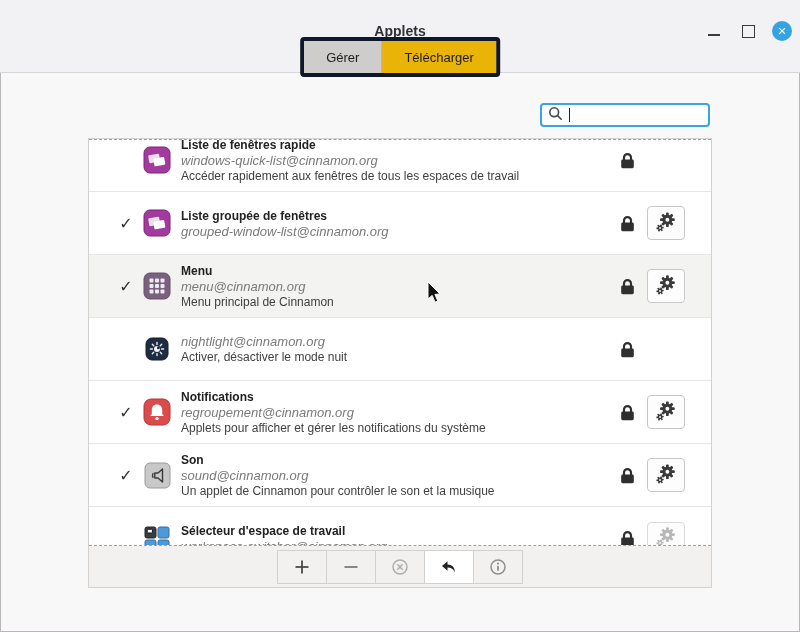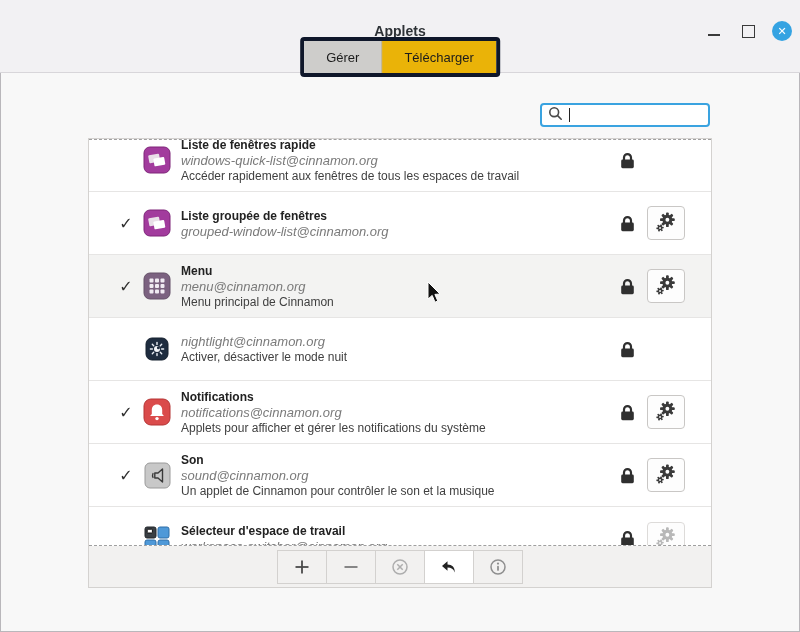--- a/index.html
+++ b/index.html
@@ -247,21 +247,21 @@
     <span class="check">✓</span>
     <span class="appicon">
           <svg width="28" height="28" viewBox="0 0 28 28">
      <rect x="1" y="1" width="26" height="26" rx="7" fill="#da4b4b" stroke="#b53535"></rect>
      <path d="M14,6.5 c-3.4,0 -5.2,2.4 -5.2,5.6 v3.8 l-1.7,2.1 h13.8 l-1.7,-2.1 v-3.8 c0,-3.2 -1.8,-5.6 -5.2,-5.6 z" fill="#fff"></path>
      <circle cx="14" cy="20.6" r="1.7" fill="#fff"></circle>
           </svg>
         </span>
     <div class="meta">
       <div class="t">Notifications</div>
-      <div class="u">notifications@cinnamon.org</div>
+      <div class="u">regroupement@cinnamon.org</div>
       <div class="d">Applets pour afficher et gérer les notifications du système</div>
     </div>
     <span class="lock">
           <svg width="15" height="17" viewBox="0 0 15 17">
    <path d="M4,8 V5.6 a3.5,3.5 0 0 1 7,0 V8" fill="none" stroke="#2f2f2f" stroke-width="2.2"></path>
    <rect x="1.2" y="7.6" width="12.6" height="8.6" rx="1.4" fill="#2f2f2f"></rect>
           </svg>
         </span>
     <button class="gear">
           <span><svg width="22" height="22" viewBox="0 0 24 24" fill="currentColor">

